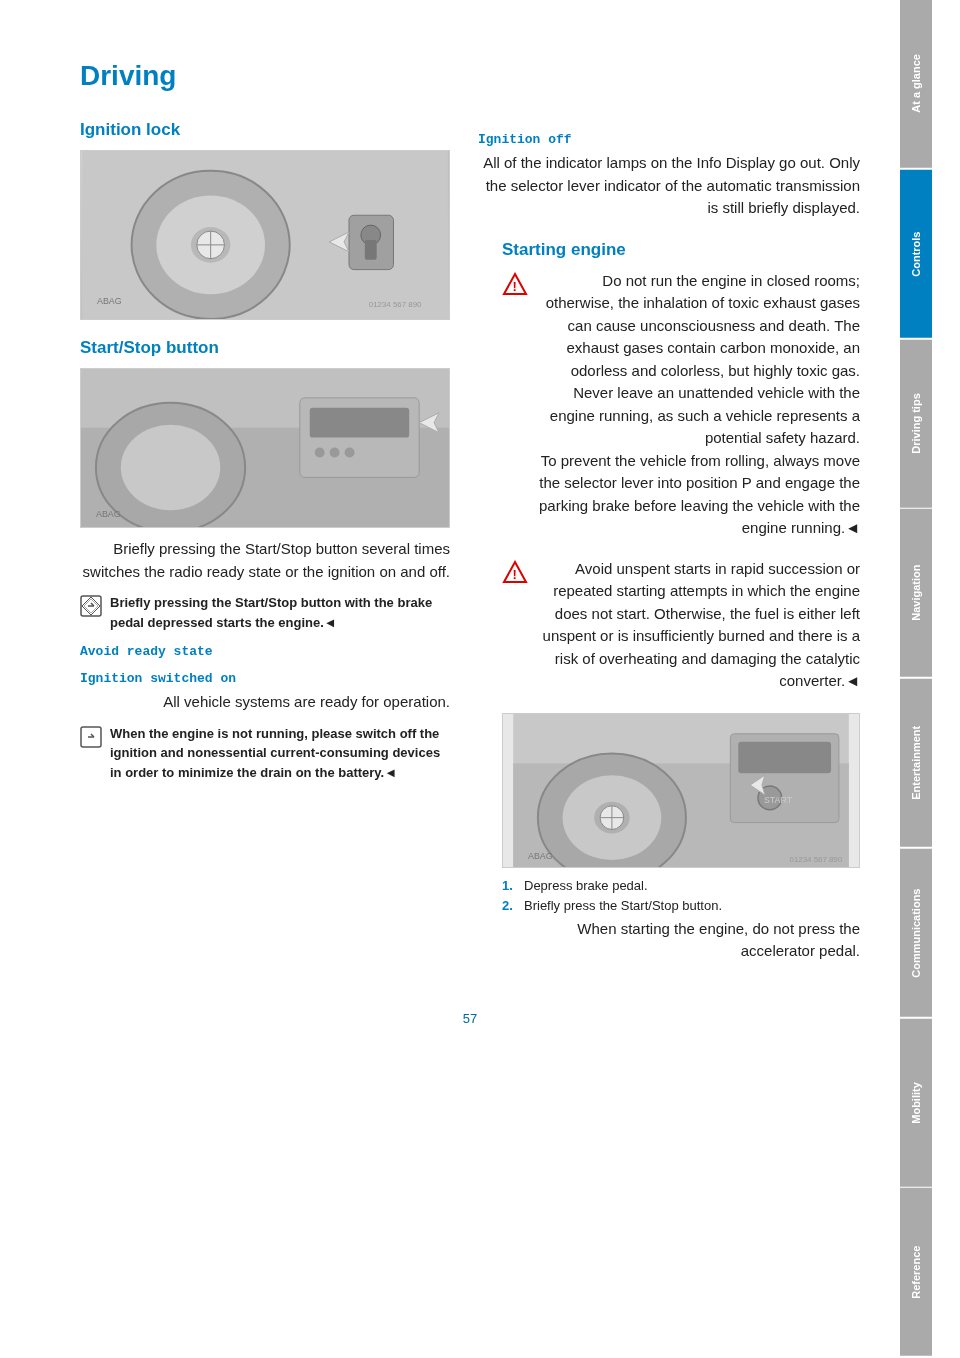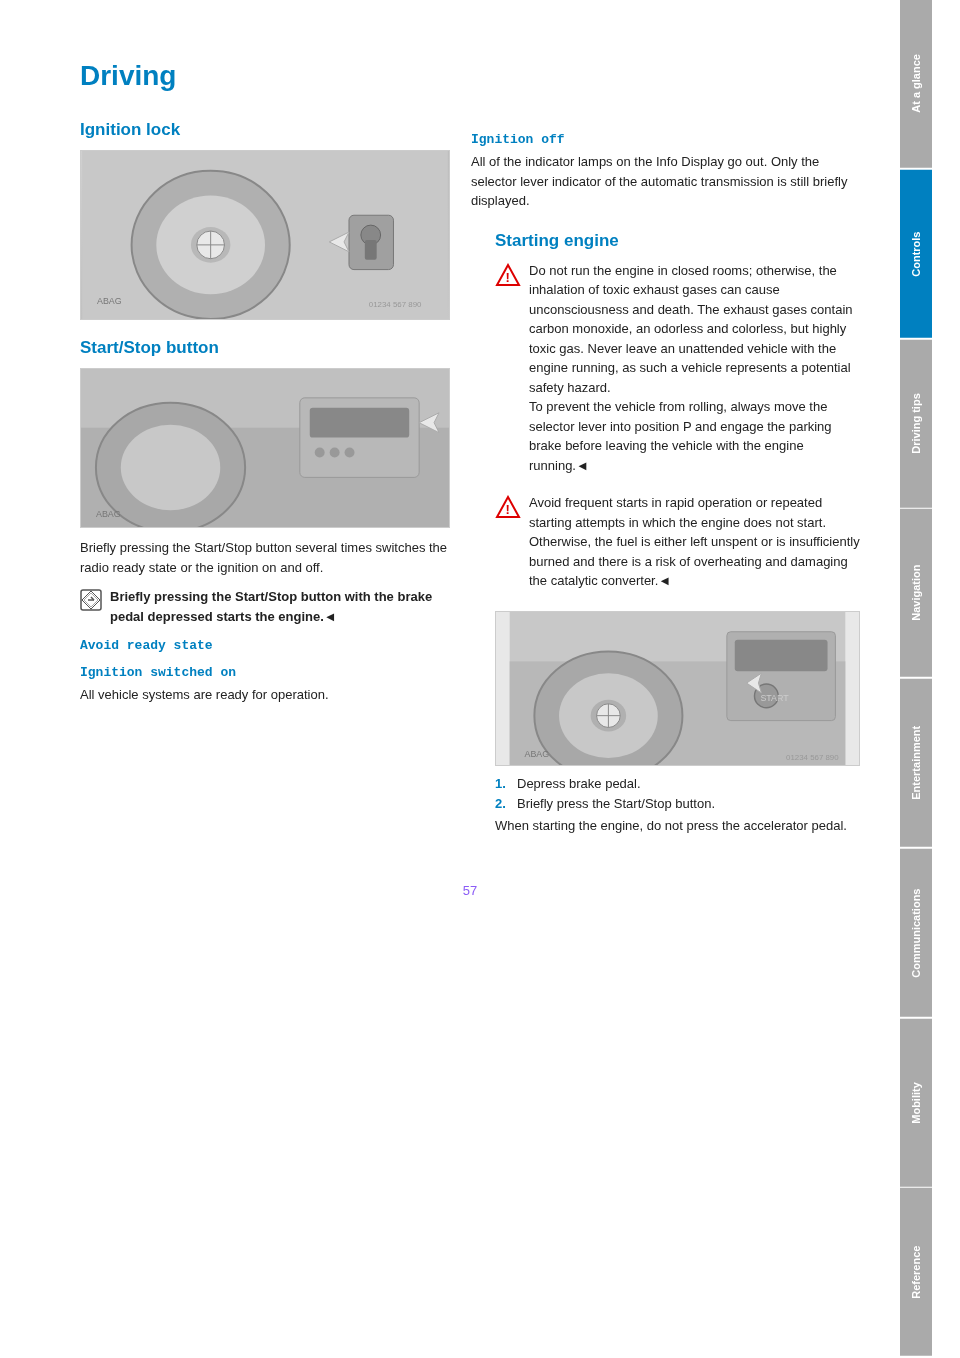--- a/index.html
+++ b/index.html
@@ -61,21 +61,21 @@
     h3.subsection-title {
       font-size: 13px;
       font-weight: bold;
       color: #0080c0;
       margin-bottom: 5px;
       margin-top: 12px;
       font-family: Liberation Mono, monospace;
     }
     .two-col {
       display: flex;
-      gap: 21px;
+      gap: 28px;
     }
     .left-col {
       width: 370px;
       flex-shrink: 0;
     }
     .right-col {
       flex: 1;
     }
     .image-placeholder {
       width: 100%;
@@ -108,24 +108,25 @@
     .image-placeholder-right {
       width: 100%;
       height: 155px;
       background: #e8e8e8;
       border: 1px solid #ccc;
       margin-top: 12px;
       margin-bottom: 10px;
       text-decoration: underline;
     }
     p {
-      font-size: 13px;
+      font-size: 15px;
       line-height: 1.5;
       margin-bottom: 8px;
       color: #222;
+      text-align: right;
     }
     .warning-box {
       display: flex;
       align-items: flex-start;
       gap: 8px;
       margin-bottom: 10px;
     }
     .warning-icon {
       width: 26px;
       height: 26px;
@@ -155,21 +156,21 @@
       margin-bottom: 5px;
     }
     .ordered-num {
       color: #0080c0;
       font-weight: bold;
       min-width: 16px;
     }
     .page-number {
       text-align: center;
       font-size: 13px;
-      color: #8b5cf6;
+      color: #0369a1;
       margin-top: 30px;
     }
     .section-block {
       margin-bottom: 18px;
     }
     
     .car-interior-1 {
       background: linear-gradient(135deg, #d0d0d0 0%, #b8b8b8 50%, #c8c8c8 100%);
     }
     .car-interior-2 {
@@ -251,20 +252,28 @@
             <line x1="11" y1="8" x2="14" y2="11" stroke="#555" stroke-width="1.5"></line>
           </svg>
           <span class="note-text">Briefly pressing the Start/Stop button with the brake pedal depressed starts the engine.◄</span>
         </div>
 
         <h3 class="subsection-title">Avoid ready state</h3>
 
         <h3 class="subsection-title">Ignition switched on</h3>
         <p>All vehicle systems are ready for operation.</p>
 
+        <div class="note-box">
+          <svg class="note-icon" viewBox="0 0 22 22" xmlns="http://www.w3.org/2000/svg">
+            <rect x="1" y="1" width="20" height="20" rx="2" fill="none" stroke="#555" stroke-width="1.5"></rect>
+            <line x1="8" y1="11" x2="14" y2="11" stroke="#555" stroke-width="1.5"></line>
+            <line x1="11" y1="8" x2="14" y2="11" stroke="#555" stroke-width="1.5"></line>
+          </svg>
+          <span class="note-text">When the engine is not running, please switch off the ignition and nonessential current-consuming devices in order to minimize the drain on the battery.◄</span>
+        </div>
       </div>
     </div>
 
     <div class="right-col">
 
       <h3 class="subsection-title">Ignition off</h3>
       <p>All of the indicator lamps on the Info Display go out. Only the selector lever indicator of the automatic transmission is still briefly displayed.</p>
 
       <div class="section-block" style="margin-top: 20px; margin-left: 24px;">
         <h2 class="section-title">Starting engine</h2>
@@ -275,21 +284,21 @@
             <text x="10.5" y="19" font-size="13" font-weight="bold" fill="#d00" font-family="Arial">!</text>
           </svg>
           <p>Do not run the engine in closed rooms; otherwise, the inhalation of toxic exhaust gases can cause unconsciousness and death. The exhaust gases contain carbon monoxide, an odorless and colorless, but highly toxic gas. Never leave an unattended vehicle with the engine running, as such a vehicle represents a potential safety hazard.<br>To prevent the vehicle from rolling, always move the selector lever into position P and engage the parking brake before leaving the vehicle with the engine running.◄</p>
         </div>
 
         <div class="warning-box">
           <svg class="warning-icon" viewBox="0 0 26 26" xmlns="http://www.w3.org/2000/svg">
             <polygon points="13,2 24,22 2,22" fill="#fff" stroke="#d00" stroke-width="2"></polygon>
             <text x="10.5" y="19" font-size="13" font-weight="bold" fill="#d00" font-family="Arial">!</text>
           </svg>
-          <p>Avoid frequent starts in rapid operation or repeated starting attempts in which the engine does not start. Otherwise, the fuel is either left unspent or is insufficiently burned and there is a risk of overheating and damaging the catalytic converter.◄</p>
+          <p>Avoid unspent starts in rapid succession or repeated starting attempts in which the engine does not start. Otherwise, the fuel is either left unspent or is insufficiently burned and there is a risk of overheating and damaging the catalytic converter.◄</p>
         </div>
 
         <div class="image-placeholder-right">
           <svg viewBox="0 0 340 155" xmlns="http://www.w3.org/2000/svg" width="100%" height="100%">
             <rect x="0" y="0" width="340" height="155" fill="#c8c8c8"></rect>
 
             <rect x="0" y="50" width="340" height="105" fill="#b8b8b8"></rect>
 
             <ellipse cx="100" cy="105" rx="75" ry="65" fill="#a8a8a8" stroke="#888" stroke-width="2"></ellipse>
             <ellipse cx="100" cy="105" rx="50" ry="43" fill="#c8c8c8"></ellipse>

